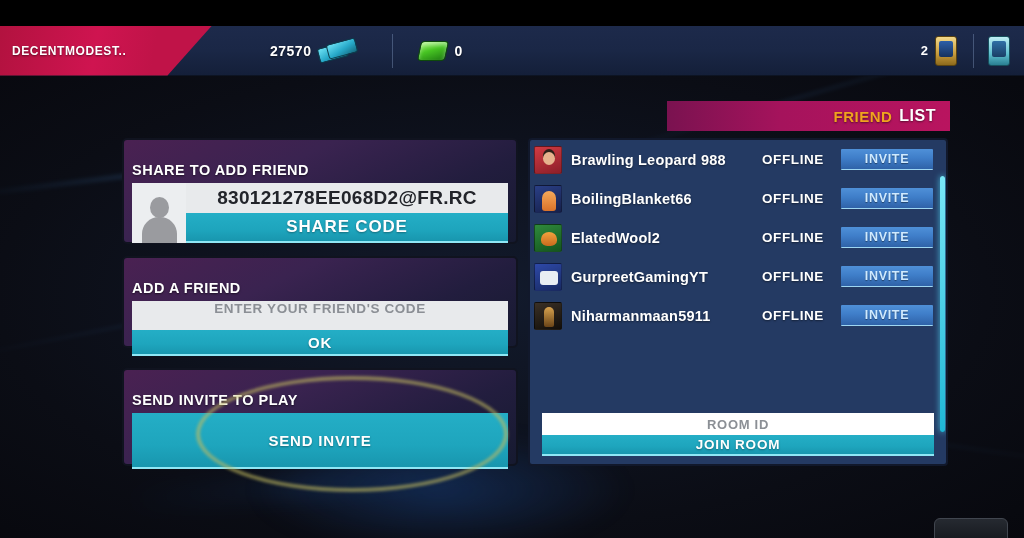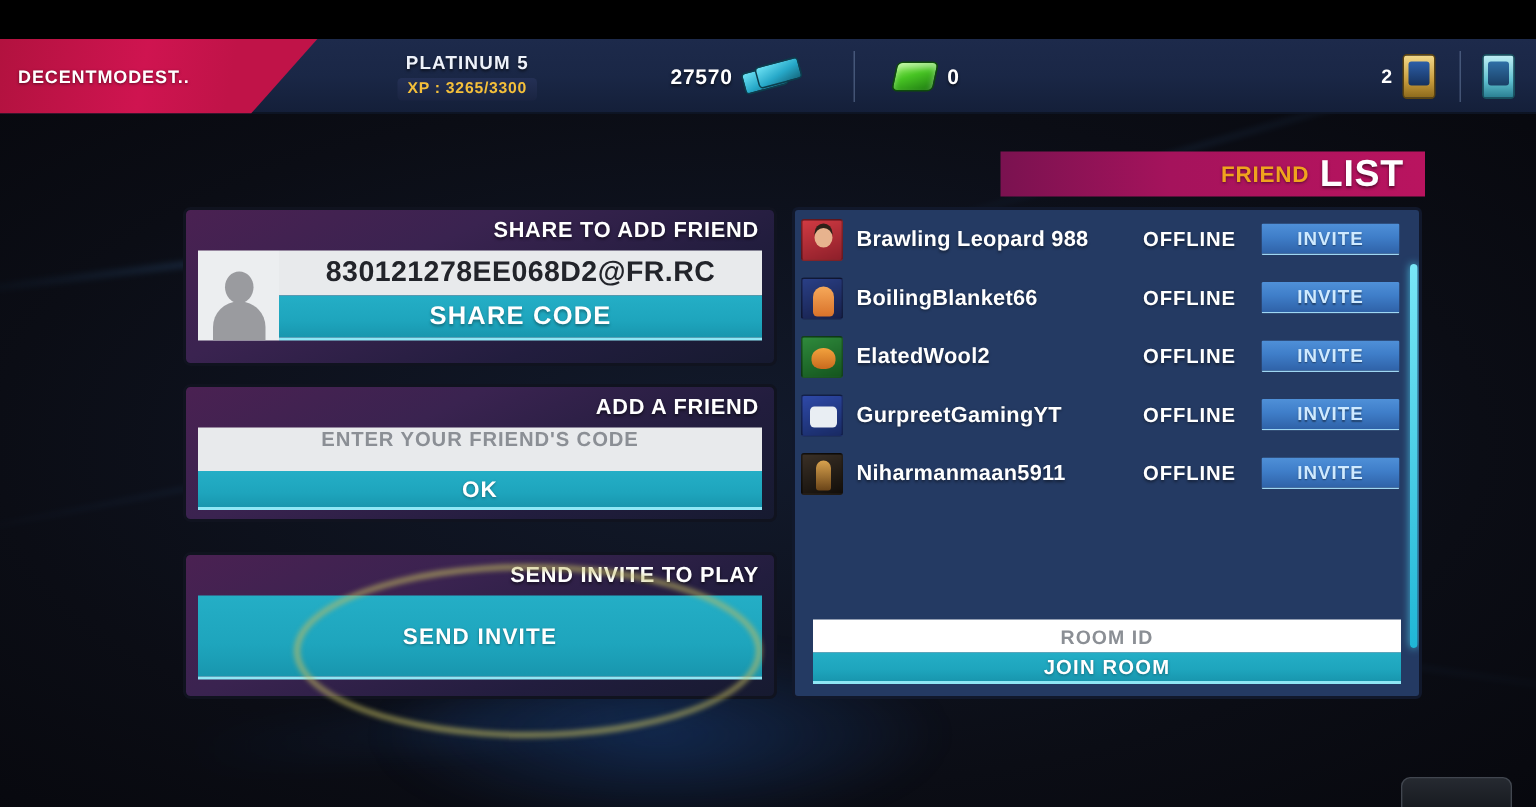--- a/index.html
+++ b/index.html
@@ -122,36 +122,37 @@
     position: absolute; right: 74px; top: 101px; width: 283px; height: 30px;
     background: linear-gradient(90deg, #7a1250 0%, #a5135c 40%, #b9145f 100%);
     display: flex; align-items: center; justify-content: flex-end;
     padding-right: 14px; gap: 7px; margin-left: 28px;
   }
   #friendlist-title .t-friend {
     color: #f0a31e; font-size: 15px; font-weight: bold; letter-spacing: .5px;
     text-shadow: 0 1px 2px rgba(0,0,0,.5);
   }
   #friendlist-title .t-list {
-    color: #ffffff; font-size: 25px; font-weight: bold; letter-spacing: .5px;
+    color: #ffffff; font-size: 16px; font-weight: bold; letter-spacing: .5px;
     text-shadow: 0 1px 2px rgba(0,0,0,.5);
   }
 
   
   .panel {
     position: absolute; left: 122px; width: 396px;
     background: linear-gradient(155deg, #4a2152 0%, #3a2350 35%, #221d3e 70%, #161a30 100%);
     border: 2px solid #10131f;
     border-radius: 5px;
     padding: 6px 8px 9px;
   }
   .panel .p-title {
-    text-align: right; color: #ffffff; font-size: 14.5px; font-weight: bold;
+    text-align: left; color: #ffffff; font-size: 14.5px; font-weight: bold;
     letter-spacing: .5px; padding-right: 2px; padding-bottom: 5px;
     text-shadow: 0 1px 2px rgba(0,0,0,.55);
+    margin-top: 16px;
   }
   #panel-share { top: 138px; height: 106px; }
   #panel-add   { top: 256px; height: 92px; }
   #panel-send  { top: 368px; height: 98px; }
 
   .share-row { display: flex; height: 60px; }
   .avatar-box {
     width: 54px; height: 60px; background: #eceef0;
     display: flex; align-items: flex-end; justify-content: center; overflow: hidden;
   }
@@ -304,24 +305,20 @@
   <div class="streak s5"></div>
 
   <div id="letterbox-top"></div>
 
   <div id="hud">
 
     <div id="name-badge">
       <span class="pname">DECENTMODEST..</span>
     </div>
 
-    <div class="hud-rank">
-      <div class="rank-name">PLATINUM 5</div>
-      <div class="xp-pill">XP : 3265/3300</div>
-    </div>
 
     <div class="hud-cur coins">
       <span class="amt">27570</span>
       <span class="ico-ticket">
           <i></i>
           <i></i>
         </span>
     </div>
 
     <div class="divider d1"></div>

